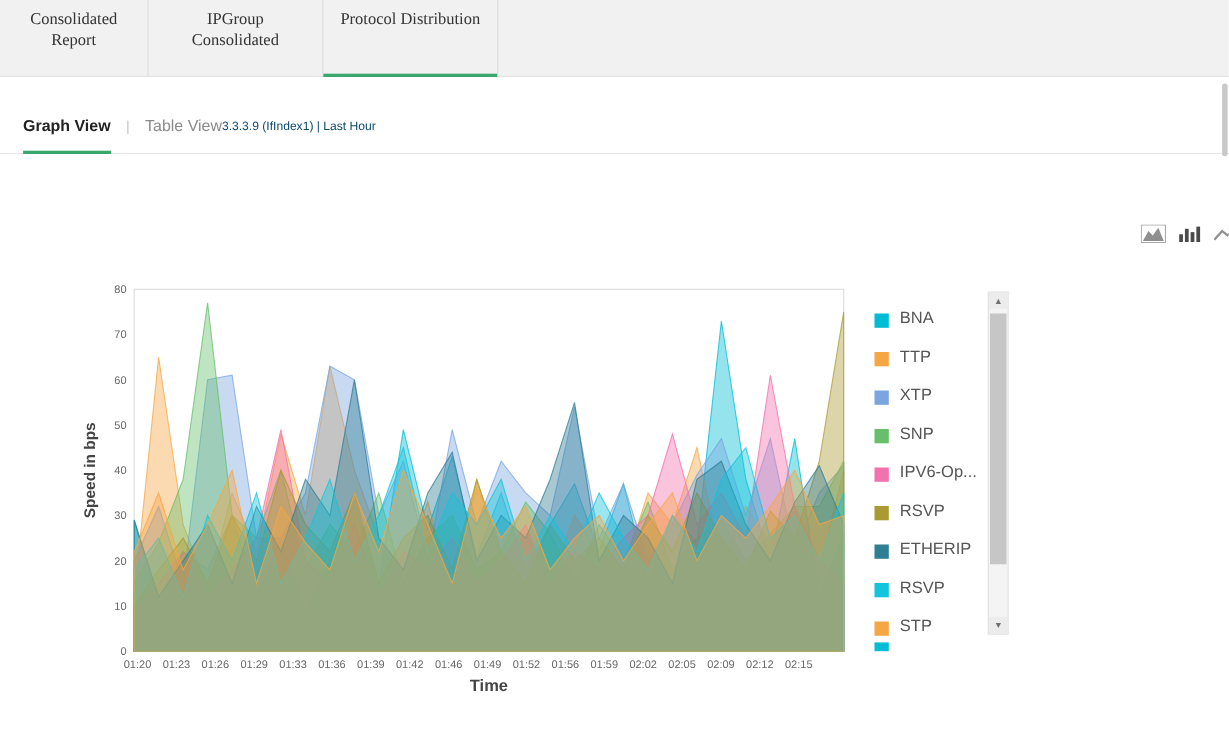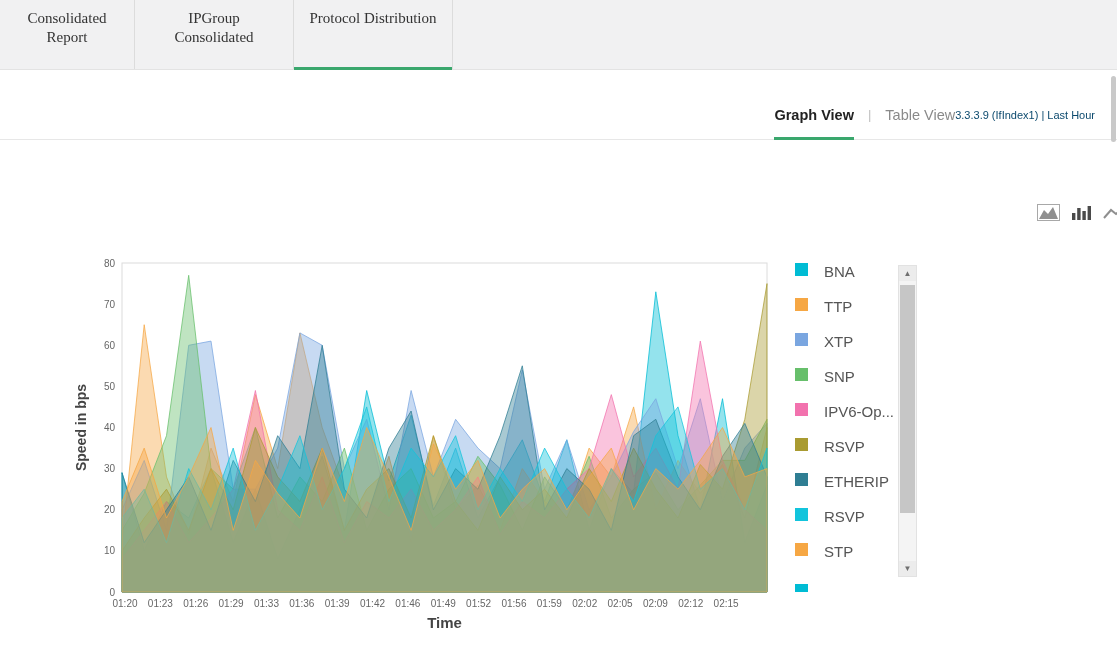--- a/index.html
+++ b/index.html
@@ -36,21 +36,21 @@
   }
   .tab:first-child { width:135px; }
   .tab.active::after {
     content:"";
     position:absolute; left:0; right:0; bottom:-1px; height:3px;
     background:var(--accent,#3aa76d);
   }
 
   
   .view-row {
-    display:flex; justify-content:flex-end; align-items:center;
+    display:flex; justify-content:flex-start; align-items:center;
     height:50px;
     margin-top:20px;
     padding:0 22px 0 21px;
     border-bottom:1px solid #e7e7e7;
   }
   .view-switch { display:flex; align-items:center; height:100%; }
   .view-tab {
     position:relative; height:100%;
     display:flex; align-items:center;
     font-size:14.5px; color:#8a8a8a; cursor:pointer;
@@ -74,22 +74,22 @@
     cursor:pointer;
   }
 
   
   .chart-holder { position:absolute; left:70px; top:250px; }
   .chart-holder svg { font-family:"Liberation Sans", sans-serif; }
 
   
   .legend-wrap { position:absolute; left:795px; top:263px; width:130px; }
   .legend-item {
-    display:flex; align-items:flex-start;
-    height:35px; gap:16px; cursor:pointer;
+    display:flex; align-items:flex-end;
+    height:35px; gap:10px; cursor:pointer;
   }
   .swatch { width:13px; height:13px; flex:0 0 13px; }
   .legend-label { font-size:15px; color:#555; white-space:nowrap; }
   .legend-partial { width:13px; height:8px; margin-top:6px; cursor:pointer; }
 
   .legend-scrollbar {
     position:absolute; left:1px; top:2px; width:19px; height:312px;
     background:#f4f4f4; border:1px solid #e2e2e2;
   }
   .sb-arrow {

